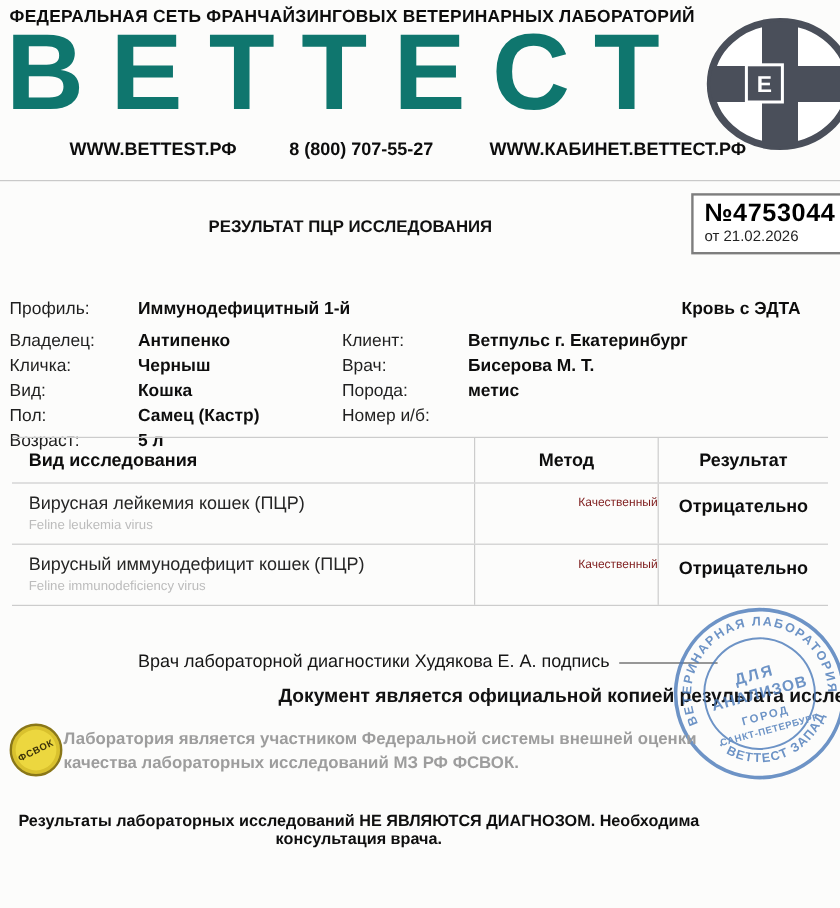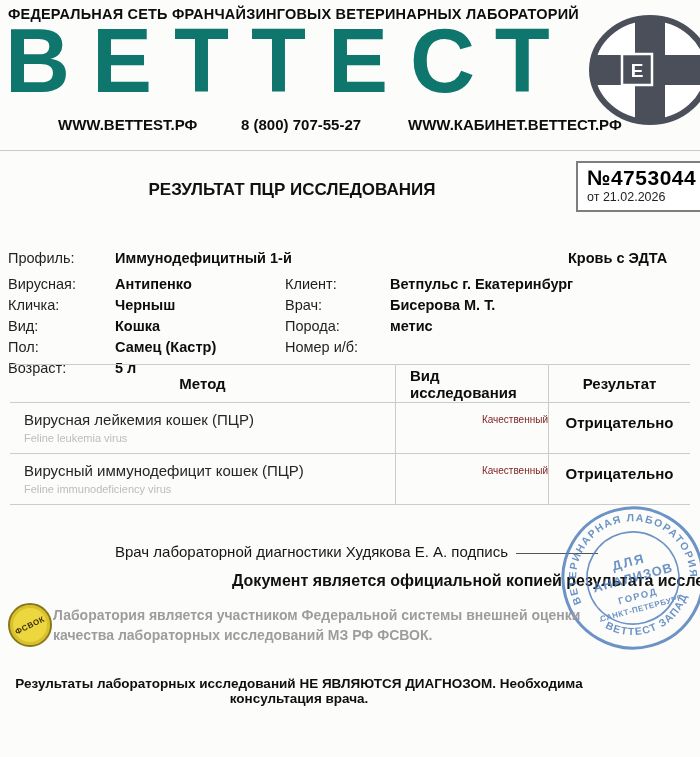--- a/index.html
+++ b/index.html
@@ -11,21 +11,21 @@
            letter-spacing:.2px;white-space:nowrap;}
   .brand{position:absolute;left:5px;top:16px;font-size:90px;font-weight:700;color:#0f766e;
          letter-spacing:22px;white-space:nowrap;line-height:1;}
   .logo-svg{position:absolute;left:588px;top:14px;}
   .contact{position:absolute;top:116px;font-size:15px;font-weight:700;color:#0d0d0d;white-space:nowrap;margin-left:48px;}
   .site1{left:10px;}.phone{left:193px;}.site2{left:360px;}
   .divider{position:absolute;left:0;top:150px;width:700px;height:1px;background:#c9c9c9;}
 
   
   .title{position:absolute;left:0;top:180px;width:584px;text-align:center;
-         font-size:17px;font-weight:700;color:#111;}
+         font-size:14px;font-weight:700;color:#111;}
   .numbox{position:absolute;left:576px;top:161px;width:150px;height:41px;border:2px solid #7e7e7e;
           background:#fff;padding:3px 9px;}
   .numbox .num{font-size:21px;font-weight:700;color:#000;white-space:nowrap;letter-spacing:.5px;}
   .numbox .dat{font-size:12.5px;color:#222;}
 
   
   .irow{position:absolute;left:0;width:700px;height:18px;font-size:14.5px;white-space:nowrap;}
   .irow span{position:absolute;top:0;margin-top:12px;}
   .lbl{color:#1f1f1f;font-weight:400;}
   .val{font-weight:700;color:#0d0d0d;}
@@ -102,21 +102,21 @@
     <div class="dat">от 21.02.2026</div>
   </div>
 
   <div class="irow" style="top:238px">
     <span class="lbl c1">Профиль:</span>
     <span class="val c2">Иммунодефицитный 1-й</span>
     <span class="val vm">Кровь с ЭДТА</span>
   </div>
 
   <div class="irow" style="top:264px">
-    <span class="lbl c1">Вирусная:</span>
+    <span class="lbl c1">Владелец:</span>
     <span class="val c2">Антипенко</span>
     <span class="lbl c3">Клиент:</span>
     <span class="val c4">Ветпульс г. Екатеринбург</span>
   </div>
   <div class="irow" style="top:285px">
     <span class="lbl c1">Кличка:</span>
     <span class="val c2">Черныш</span>
     <span class="lbl c3">Врач:</span>
     <span class="val c4">Бисерова М. Т.</span>
   </div>
@@ -132,22 +132,22 @@
     <span class="lbl c3">Номер и/б:</span>
     <span class="val c4"></span>
   </div>
   <div class="irow" style="top:348px">
     <span class="lbl c1">Возраст:</span>
     <span class="val c2">5 л</span>
   </div>
 
   <div class="rtable">
     <div class="trow">
+      <div class="tcell th th1">Вид исследования</div>
       <div class="tcell th thc">Метод</div>
-      <div class="tcell th th1">Вид исследования</div>
       <div class="tcell th thc">Результат</div>
     </div>
     <div class="trow" style="min-height:47px">
       <div class="tcell td-test">
         <div class="test-name">Вирусная лейкемия кошек (ПЦР)</div>
         <div class="test-en">Feline leukemia virus</div>
       </div>
       <div class="tcell td-mid">Качественный</div>
       <div class="tcell td-res">Отрицательно</div>
     </div>

